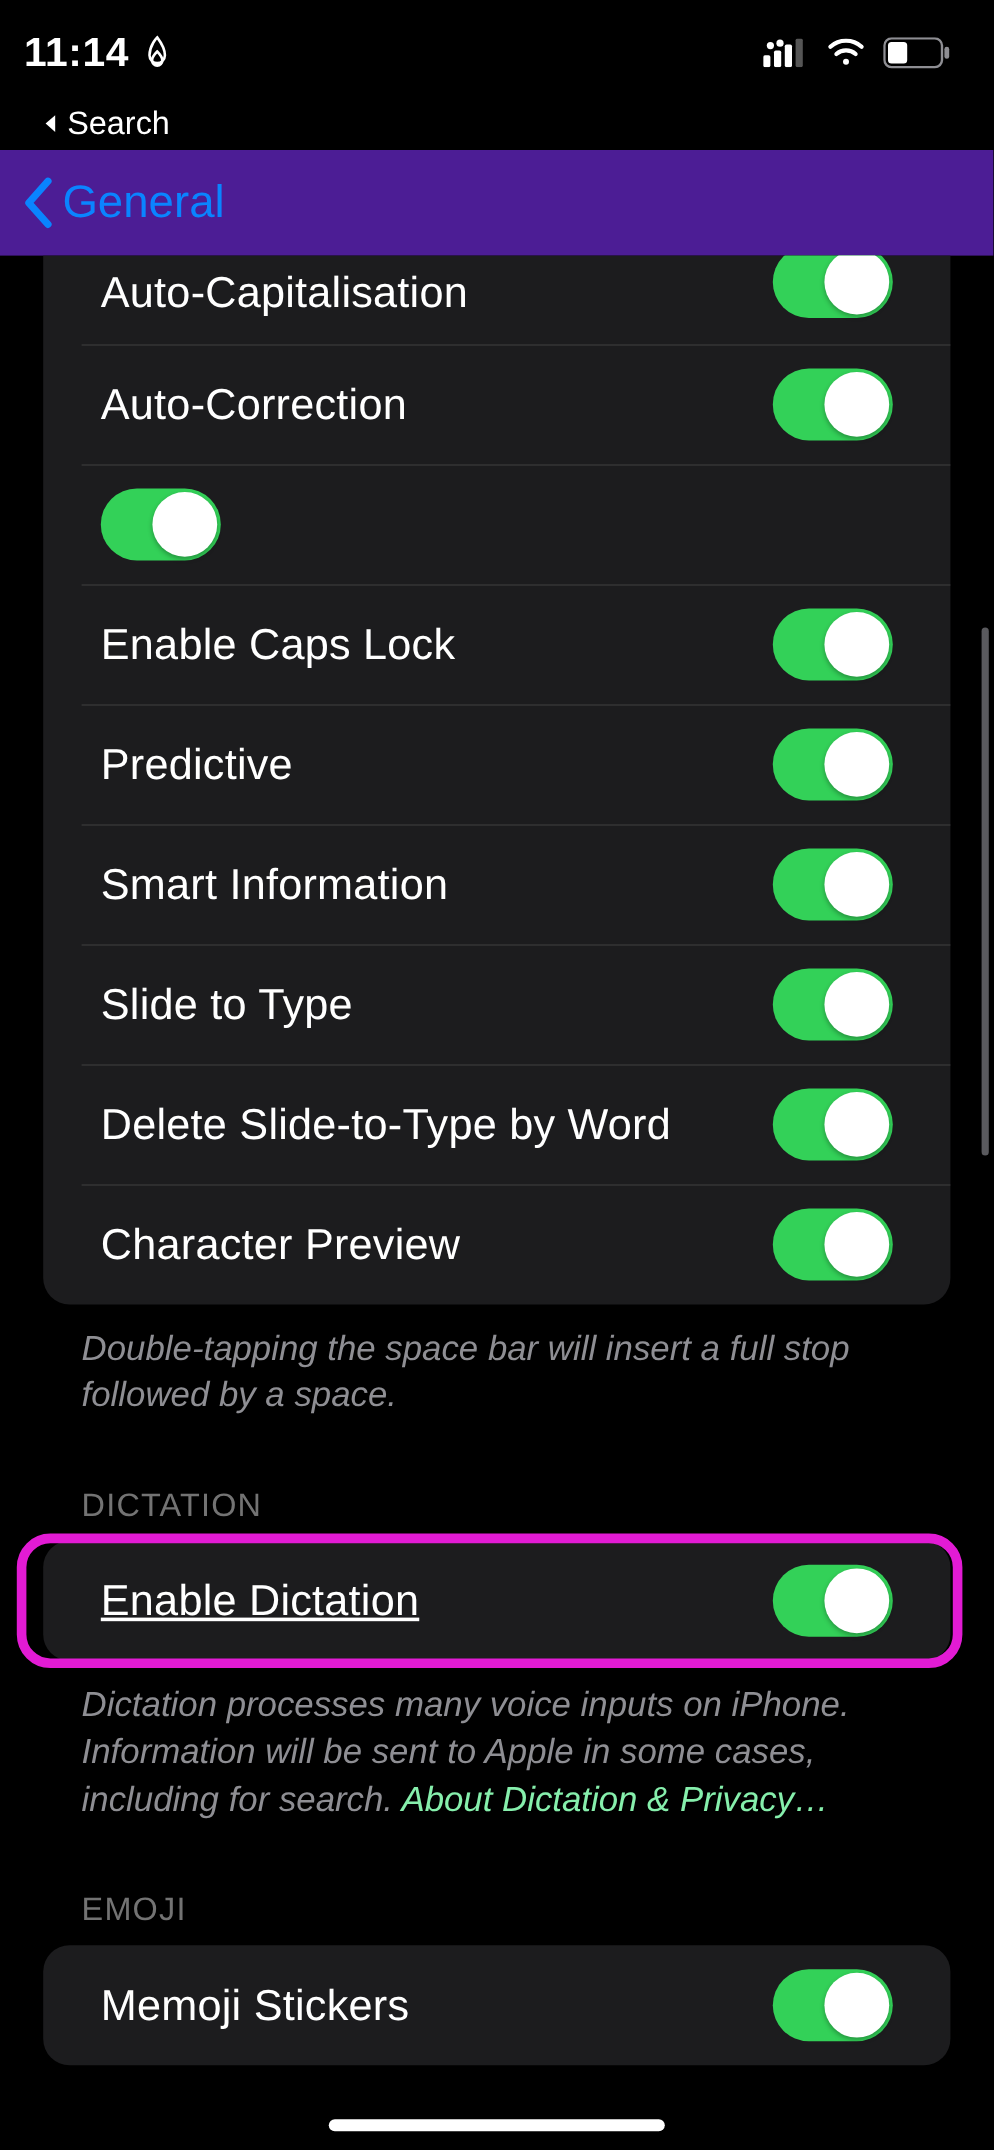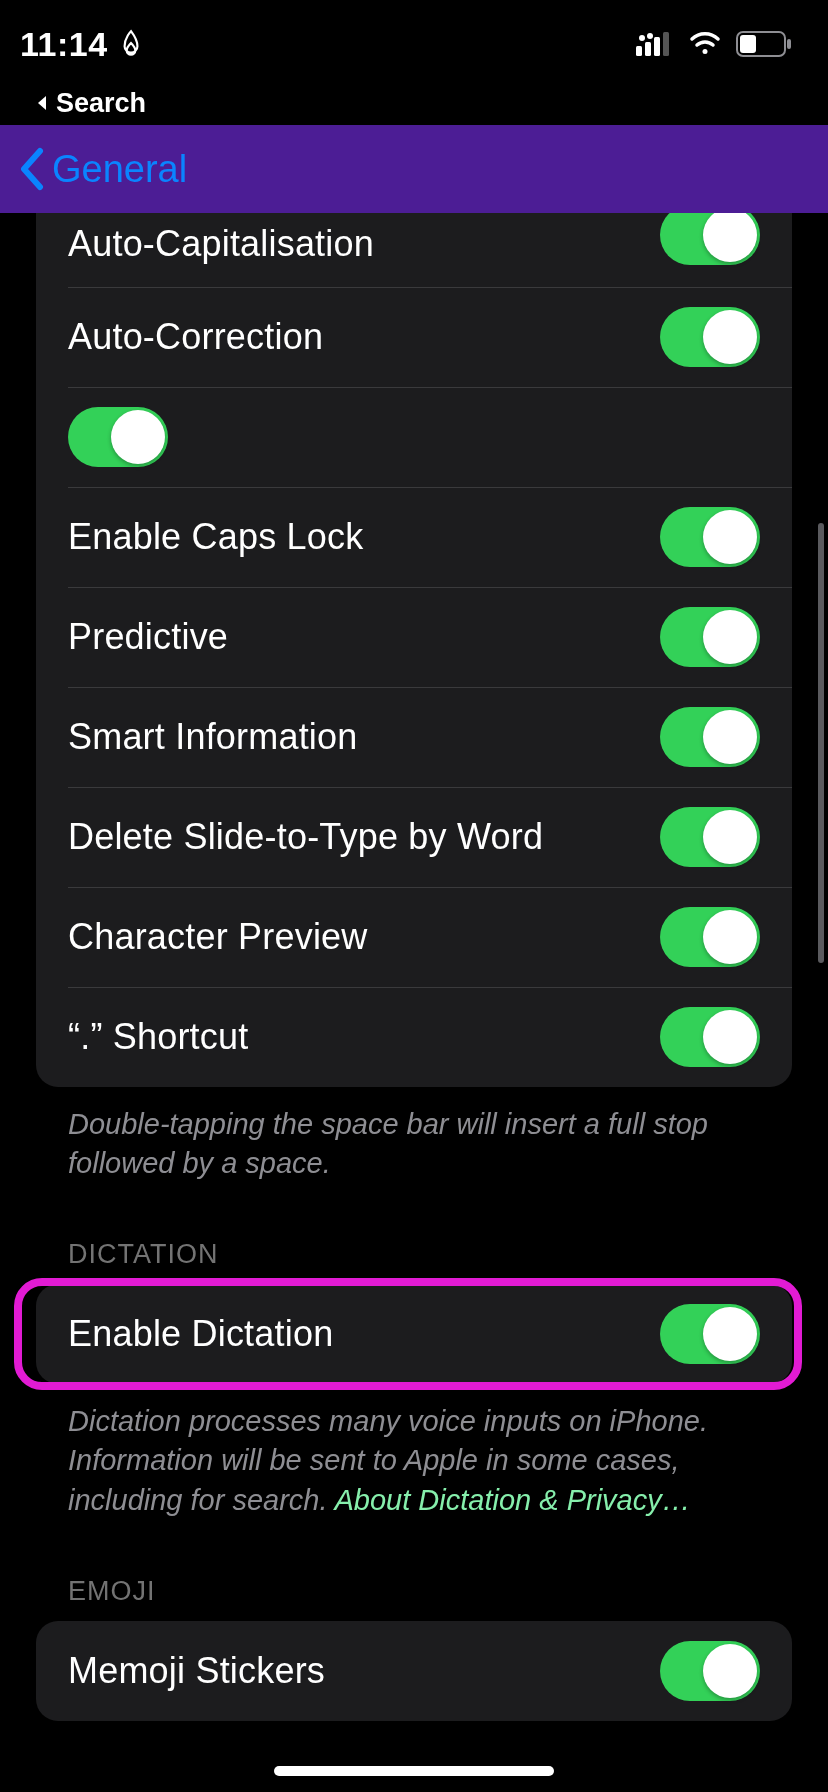--- a/index.html
+++ b/index.html
@@ -40,21 +40,20 @@
   .flame-icon svg, .status-right svg { display:block; }
 
   
   .breadcrumb {
     display:flex;
     align-items:center;
     gap:6px;
     padding: 0 0 6px 34px;
     font-size: 27px;
     color:#fff;
-    font-weight:bold;
   }
   .breadcrumb .tri {
     display:inline-block;
   }
 
   
   .nav-header {
     position: relative;
     height: 88px;
     display:flex;
@@ -91,21 +90,21 @@
   .group {
     background:#1c1c1e;
     margin: 0 36px;
     border-radius: 22px;
   }
   .group.first { border-top-left-radius:0; border-top-right-radius:0; margin-top: 0;}
   .row {
     display:flex;
     align-items:center;
     justify-content:space-between;
-    padding: 0 32px;
+    padding: 0 48px;
     height: 100px;
   }
   .row + .row { position:relative; }
   .row + .row::before {
     content:"";
     position:absolute;
     left:32px; right:0; top:0;
     height:1px;
     background:#3a3a3c;
   }
@@ -160,21 +159,21 @@
     position:relative;
   }
   .highlight-border {
     position:absolute;
     inset:-6px -10px -6px -22px;
     border: 8px solid #e21bd4;
     border-radius: 28px;
     pointer-events:none;
     z-index:5;
   }
-  .highlight-wrap .group { margin:0; }
+  .highlight-wrap .group { margin:0;text-decoration:underline; }
 
   
   .scrollbar {
     position:absolute;
     right:4px;
     top:310px;
     width:6px;
     height:440px;
     background:#5a5a5e;
     border-radius:3px;
@@ -284,33 +283,33 @@
           <span class="knob"></span>
         </span>
     </div>
     <div class="row">
       <span class="row-label">Smart Information</span>
       <span class="toggle">
           <span class="knob"></span>
         </span>
     </div>
     <div class="row">
+      <span class="row-label">Slide to Type</span>
+      <span class="toggle">
+          <span class="knob"></span>
+        </span>
+    </div>
+    <div class="row">
       <span class="row-label">Delete Slide-to-Type by Word</span>
       <span class="toggle">
           <span class="knob"></span>
         </span>
     </div>
     <div class="row">
       <span class="row-label">Character Preview</span>
-      <span class="toggle">
-          <span class="knob"></span>
-        </span>
-    </div>
-    <div class="row">
-      <span class="row-label">“.” Shortcut</span>
       <span class="toggle">
           <span class="knob"></span>
         </span>
     </div>
   </div>
   <div class="footer-text">Double-tapping the space bar will insert a full stop followed by a space.</div>
 
   <div class="section-header">DICTATION</div>
   <div class="highlight-wrap">
     <div class="highlight-border"></div>

